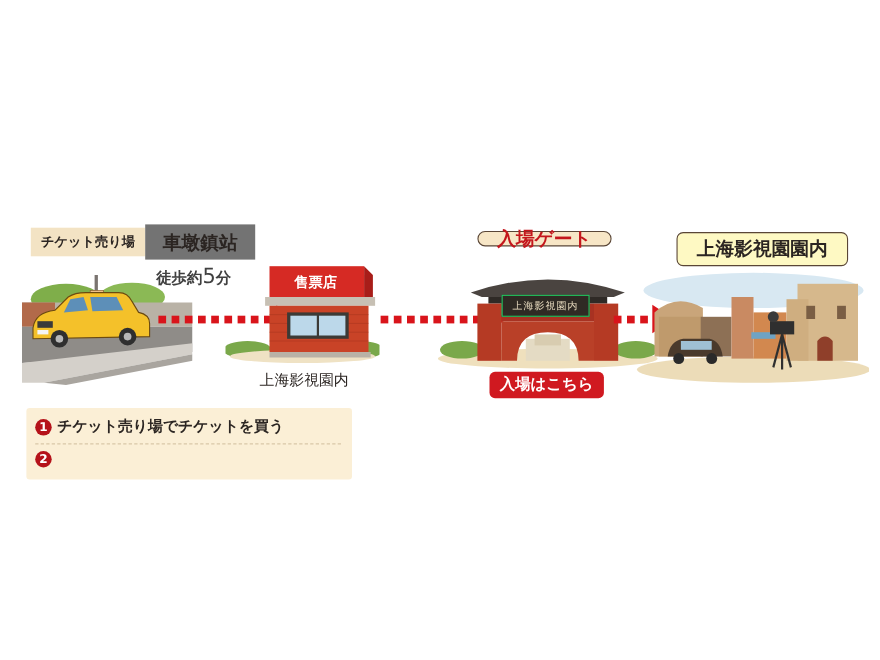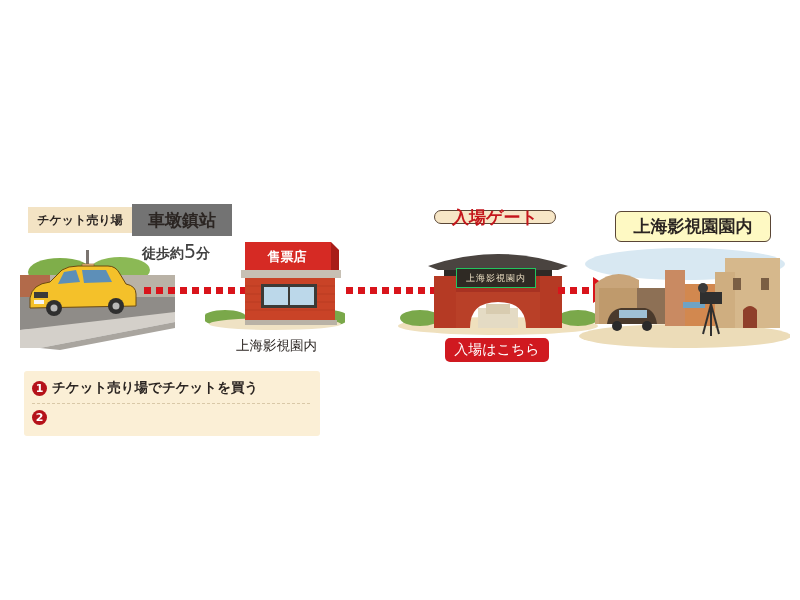--- a/index.html
+++ b/index.html
@@ -28,21 +28,21 @@
   .booth-caption { left:236px; top:337px; font-size:13.5px; color:#2b2522; }
 
   
   .gate-title { left:434px; top:210px; width:122px; height:14px; background:#f7e6c6;
     border:1.5px solid #5a4636; border-radius:12px; display:flex; align-items:center; justify-content:center;
     color:#c4161c; font-weight:bold; font-size:17px; box-sizing:border-box; }
   .gate { left:398px; top:246px; width:200px; height:90px; }
   .gate-plaque { left:456px; top:268px; width:78px; height:18px; background:#2f2a24; border:1px solid #22c55e;
     color:#e9dcc0; font-size:9px; display:flex; align-items:center; justify-content:center; letter-spacing:1px; }
   .gate-button { left:445px; top:338px; width:104px; height:24px; background:#d01920; border-radius:5px;
-    color:#fff; font-weight:normal; font-size:14px; display:flex; align-items:center; justify-content:center; }
+    color:#fff; font-weight:bold; font-size:14px; display:flex; align-items:center; justify-content:center; }
 
   
   .studio-title { left:615px; top:211px; width:156px; height:31px; background:#fef9c3;
     border:1.5px solid #5a4636; border-radius:6px; display:flex; align-items:center; justify-content:center;
     font-weight:bold; font-size:17px; color:#2b2522; box-sizing:border-box; }
   .studio { left:575px; top:244px; width:215px; height:105px; }
 
   
   .steps-box { left:24px; top:371px; width:296px; height:65px; background:#fbefd6; border-radius:3px; }
   .step-row { position:absolute; left:8px; display:flex; align-items:center; font-size:13.5px; font-weight:bold; color:#2b2522; }

